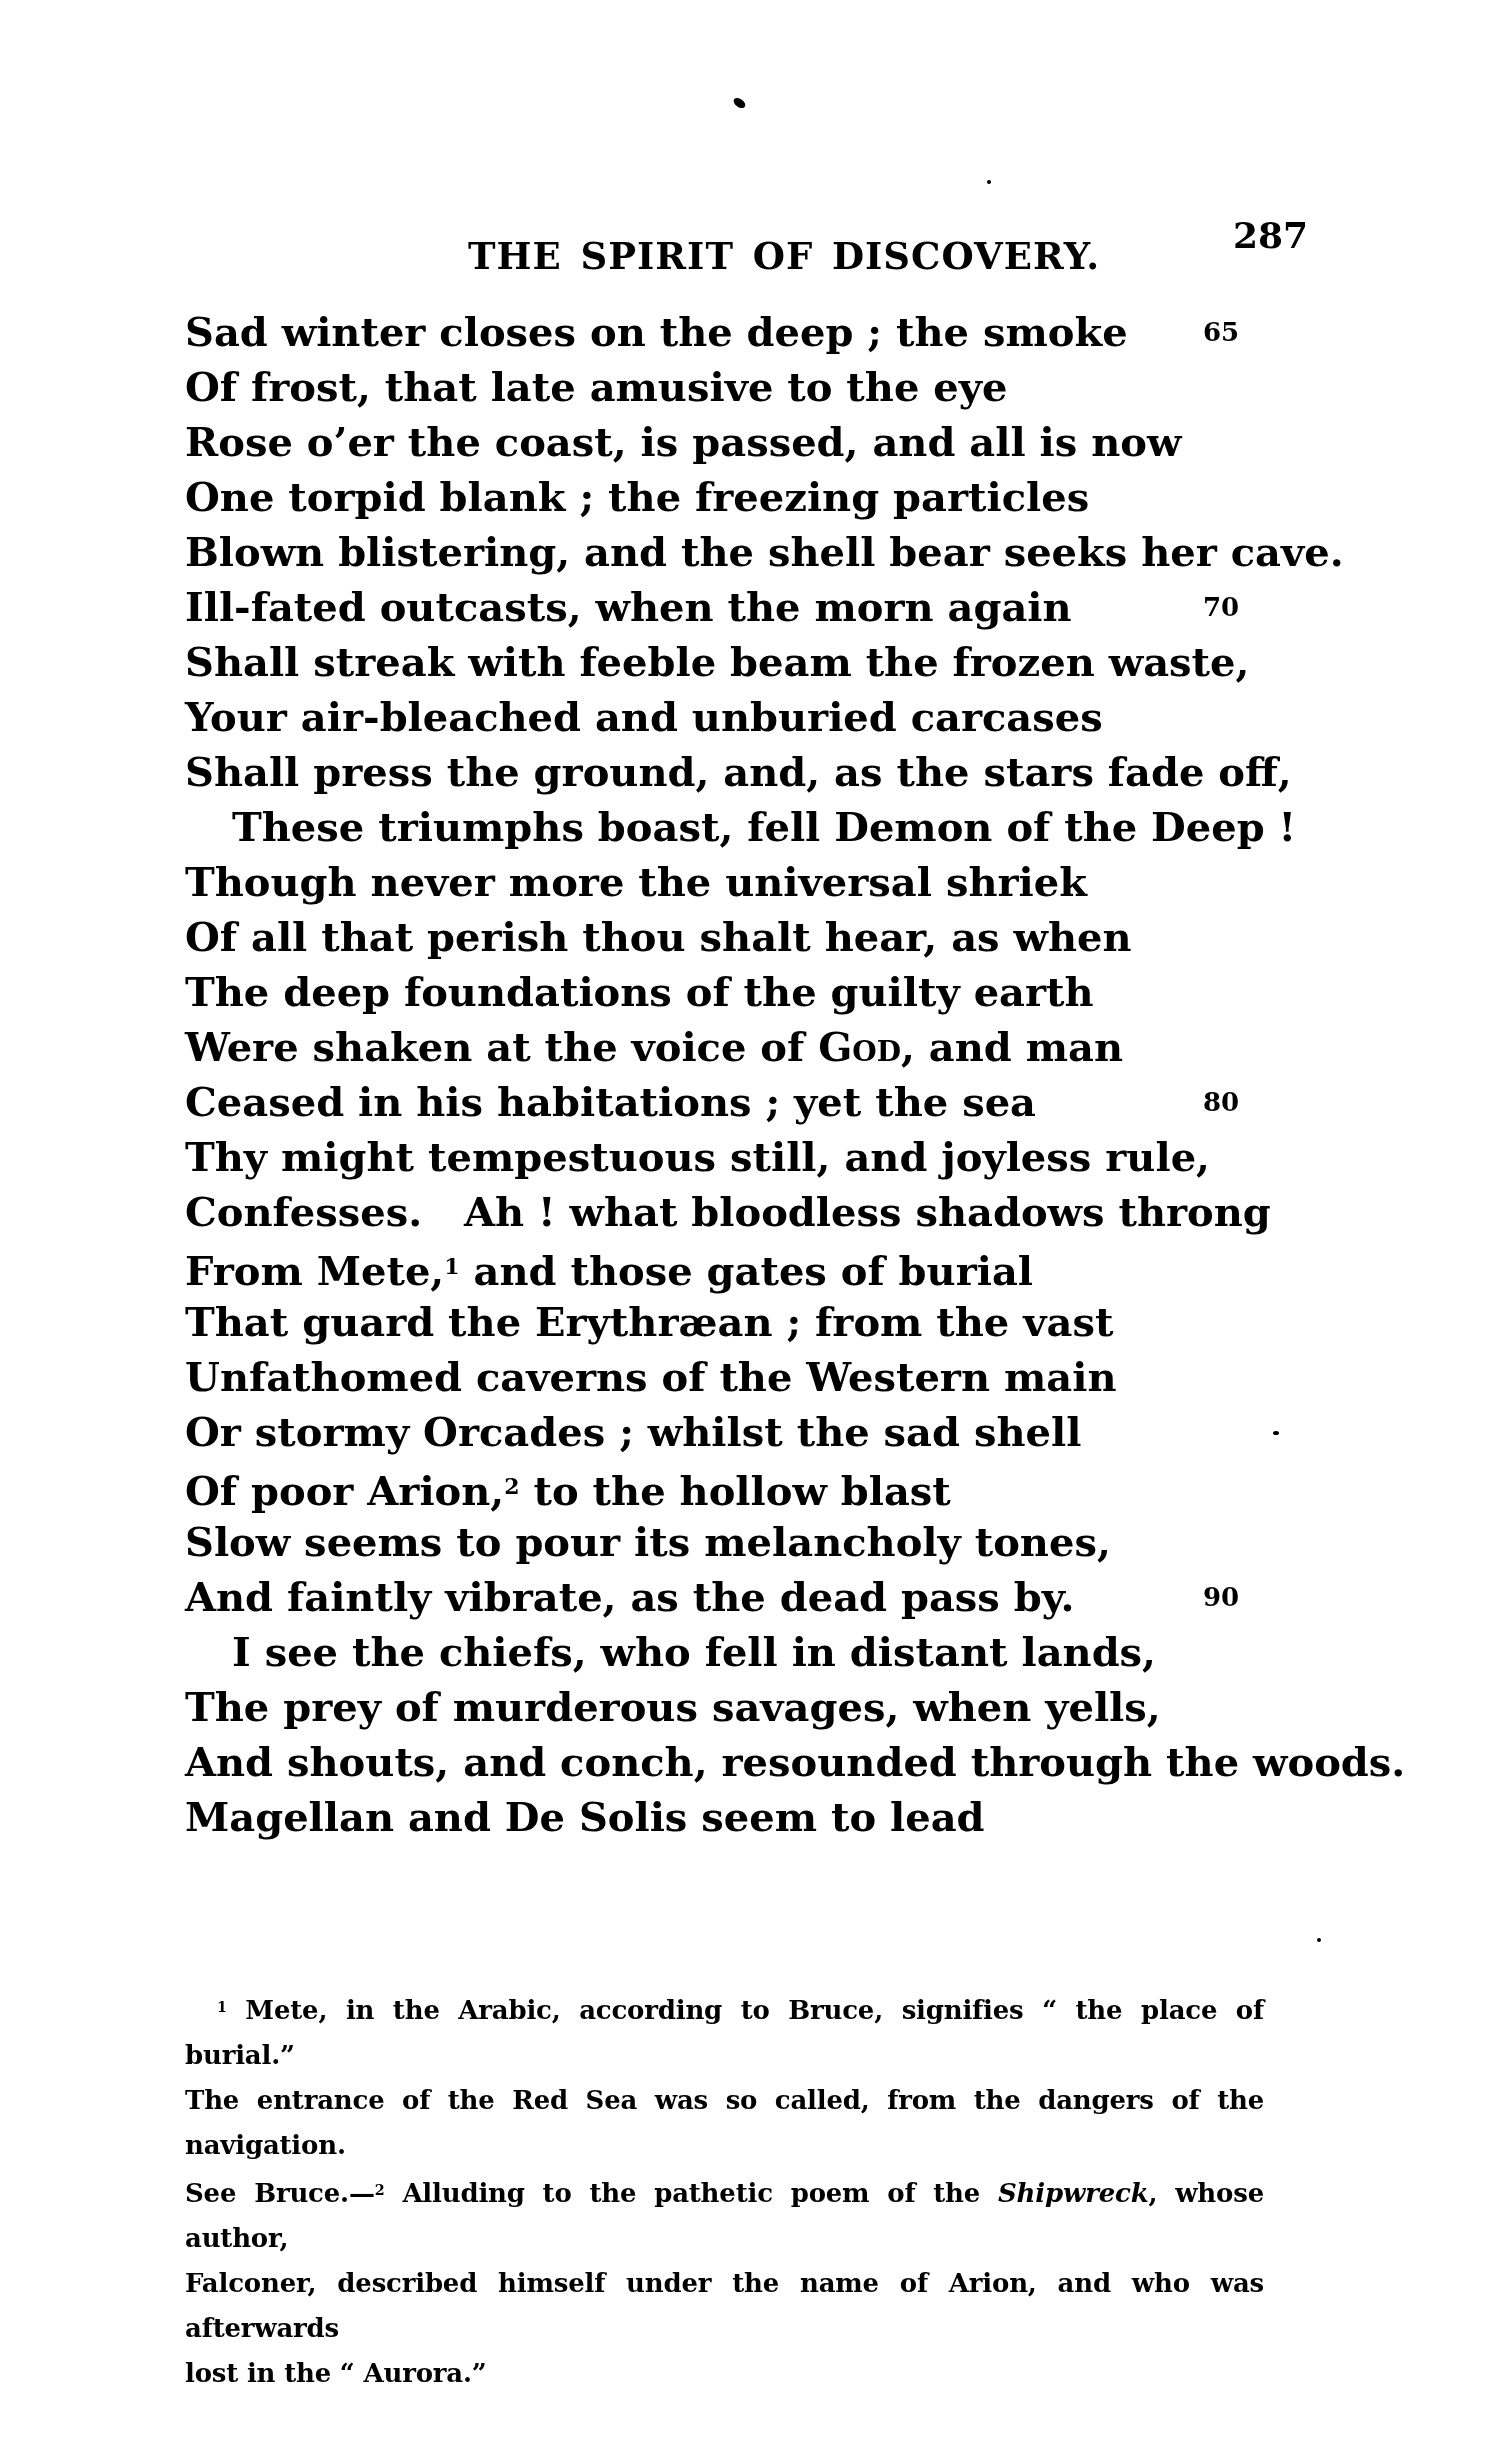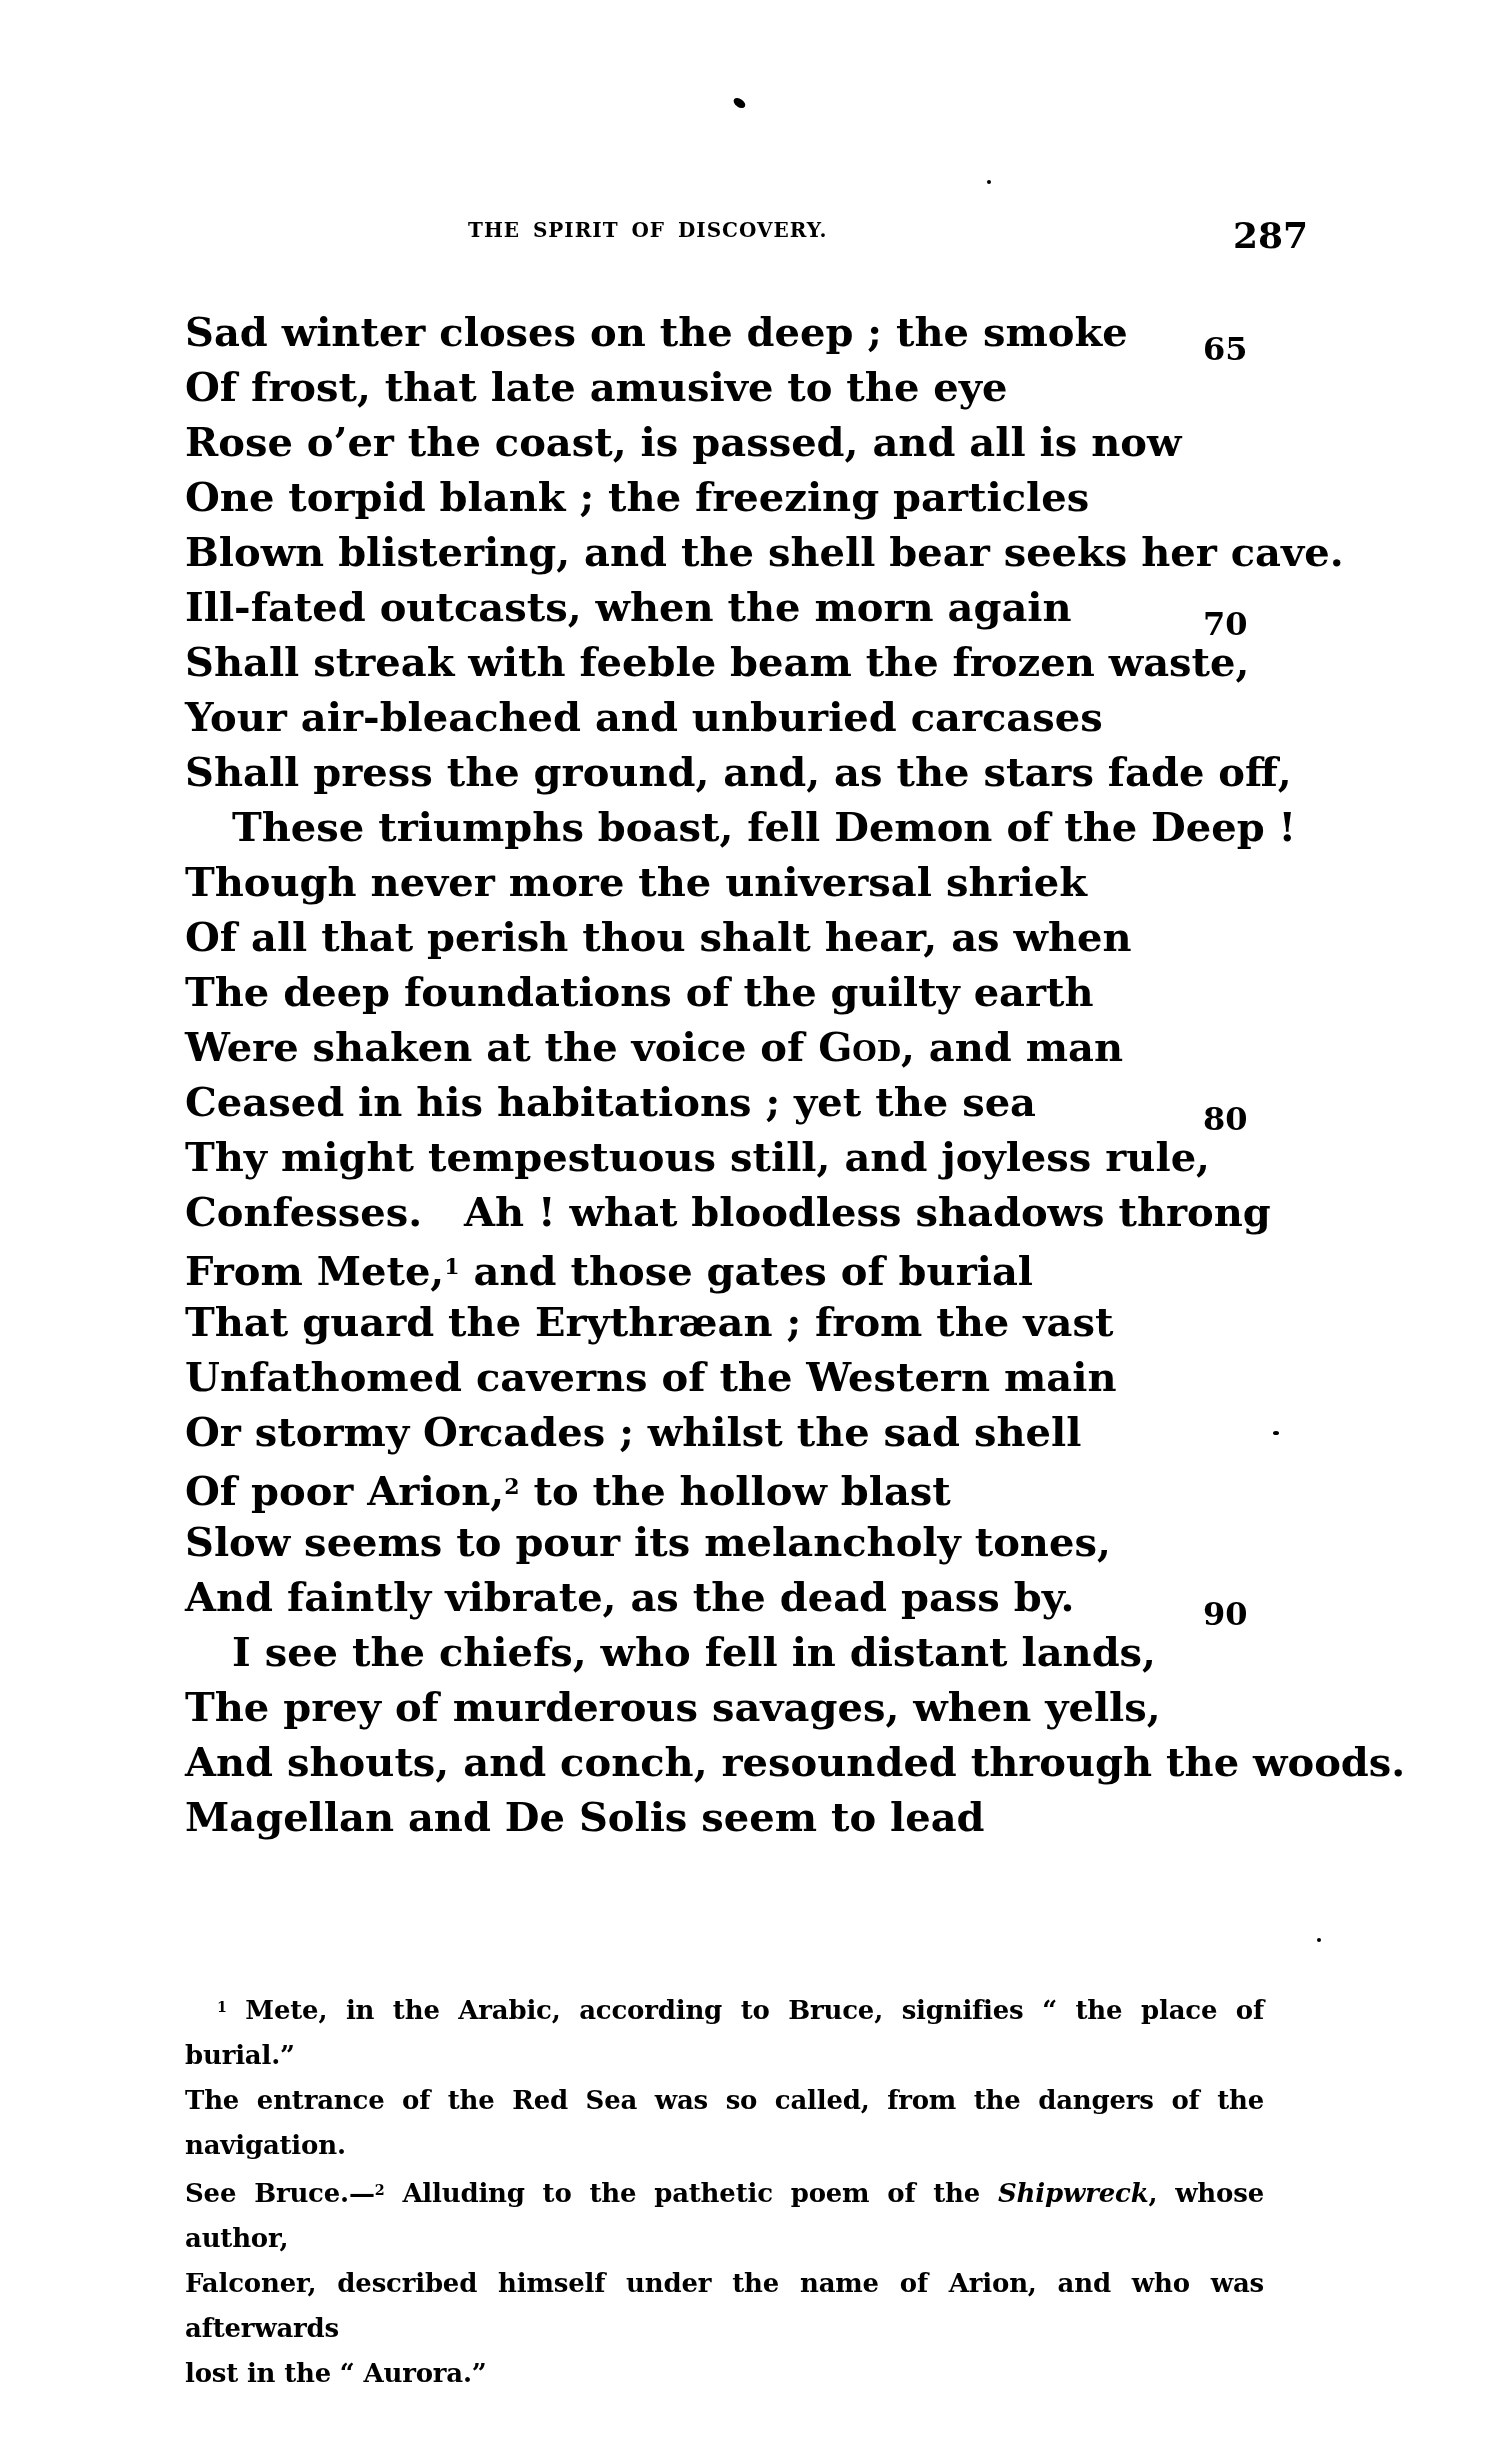--- a/index.html
+++ b/index.html
@@ -3,30 +3,30 @@
 <meta charset="utf-8">
 <style>
   html,body{margin:0;padding:0;}
   body{width:1506px;height:2480px;background:#ffffff;}
   .page{
     position:relative;width:1506px;height:2480px;background:#ffffff;color:#000;
     font-family:"DejaVu Serif","Liberation Serif",serif;font-weight:700;
     overflow:hidden;
   }
   .running-title{
-    position:absolute;left:468px;top:220px;font-size:20px;line-height:1;
+    position:absolute;left:468px;top:238px;font-size:37px;line-height:1;
     letter-spacing:1px;word-spacing:4.9px;white-space:pre;
   }
   .page-number{
     position:absolute;left:1233px;top:217px;font-size:36px;line-height:1;
   }
   .poem{position:absolute;left:185px;top:304px;width:1321px;font-size:40px;}
   .poem-line{position:relative;height:55px;line-height:55px;white-space:pre;}
   .poem-line.indent{padding-left:47px;}
-  .line-num{position:absolute;left:1018px;top:29px;font-size:32px;line-height:1;white-space:nowrap;}
+  .line-num{position:absolute;left:1018px;top:15px;font-size:26px;line-height:1;white-space:nowrap;}
   .footnotes{position:absolute;left:185px;top:1985px;width:1079px;font-size:26px;letter-spacing:-0.2px;}
   .fn-line{line-height:45px;text-align:justify;text-align-last:justify;}
   .fn-line.last{text-align:left;text-align-last:left;}
   .fn-line.indent{text-indent:32px;}
   .sup{font-size:0.55em;vertical-align:0.5em;}
   .sc{font-variant:small-caps;text-align:right;}
   .it{font-style:italic;}
   .artifact{position:absolute;background:#000;border-radius:50%;}
 </style>
 </head>

